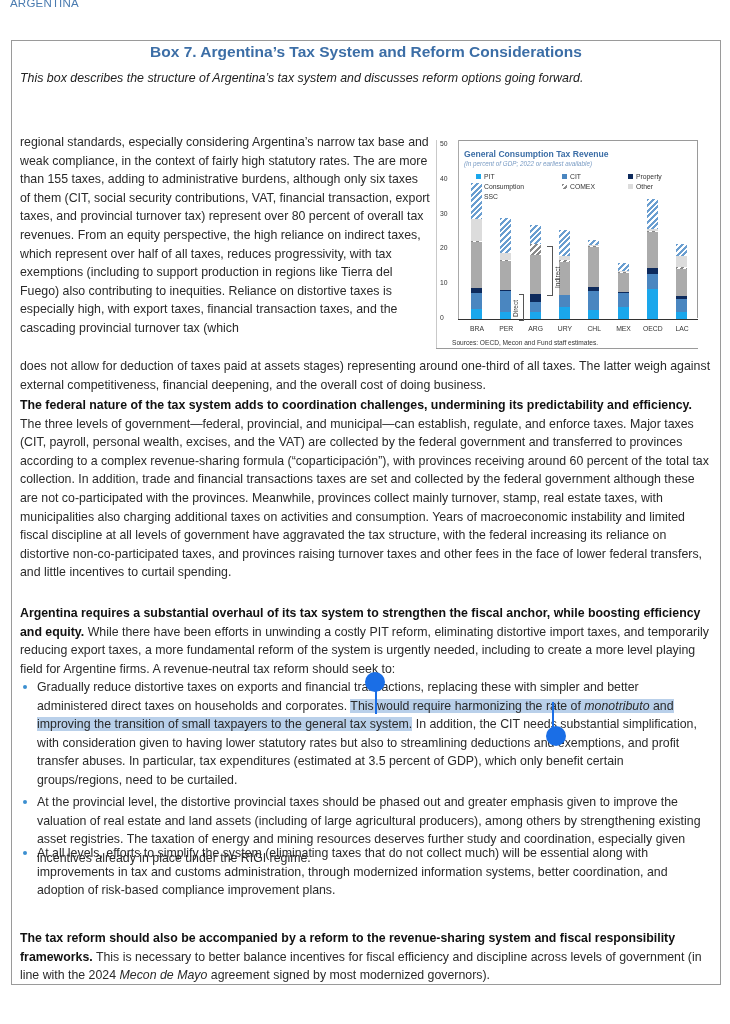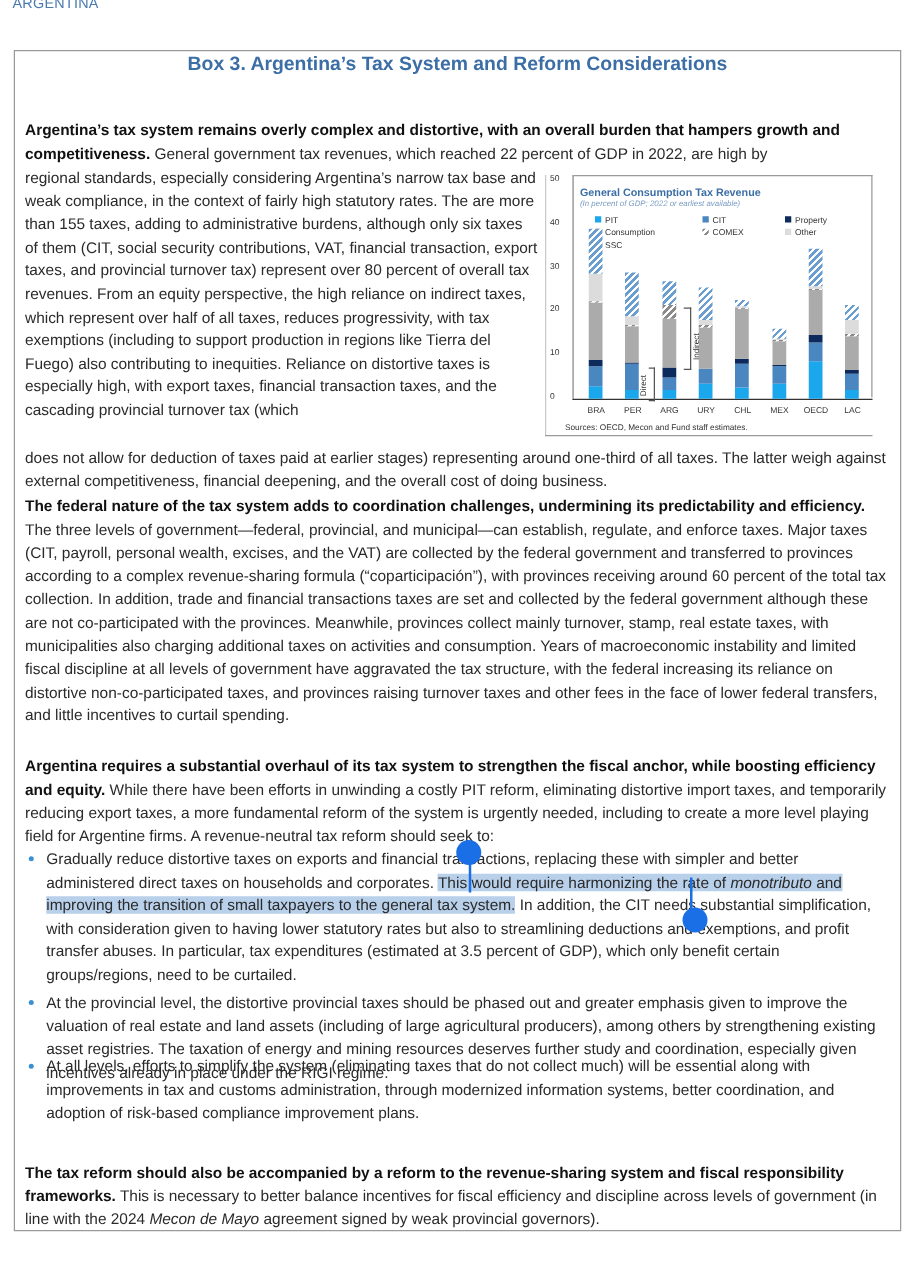--- a/index.html
+++ b/index.html
@@ -39,27 +39,25 @@
   .chart-left { position: absolute; left: 4px; top: 4px; width: 1px; height: 208px; background: #c9c9c9; }
   .bracket-label { position: absolute; font-size: 6.5px; color: #333; transform: rotate(-90deg); transform-origin: left top; white-space: nowrap; }
   .bracket { position: absolute; border: 1px solid #555; border-left: none; }
 </style>
 </head>
 <body>
 
 <div class="running-head">ARGENTINA</div>
 
 <div class="box">
-  <div class="box-title">Box 3. Argentina’s Tax System and Reform Considerations</div>
-
-  <div class="para" style="top:54px;">
-    <b>Argentina’s tax system remains overly complex and distortive, with an overall burden that hampers growth and competitiveness.</b><span> General government tax revenues, which reached 22 percent of GDP in 2022, are high by</span>
-  </div>
+  <div class="box-title">Box 7. Argentina’s Tax System and Reform Considerations</div>
+  <div class="box-intro">This box describes the structure of Argentina’s tax system and discusses reform options going forward.</div>
+
   <div class="para wrap-left" style="top:92px;">regional standards, especially considering Argentina’s narrow tax base and weak compliance, in the context of fairly high statutory rates. The are more than 155 taxes, adding to administrative burdens, although only six taxes of them (CIT, social security contributions, VAT, financial transaction, export taxes, and provincial turnover tax) represent over 80 percent of overall tax revenues. From an equity perspective, the high reliance on indirect taxes, which represent over half of all taxes, reduces progressivity, with tax exemptions (including to support production in regions like Tierra del Fuego) also contributing to inequities. Reliance on distortive taxes is especially high, with export taxes, financial transaction taxes, and the cascading provincial turnover tax (which</div>
-  <div class="para" style="top:316px;">does not allow for deduction of taxes paid at earlier stages) representing around one-third of all taxes. The latter weigh against external competitiveness, financial deepening, and the overall cost of doing business.</div>
+  <div class="para" style="top:316px;">does not allow for deduction of taxes paid at assets stages) representing around one-third of all taxes. The latter weigh against external competitiveness, financial deepening, and the overall cost of doing business.</div>
 
   <div class="para" style="top:355px;">
     <b>The federal nature of the tax system adds to coordination challenges, undermining its predictability and efficiency.</b><span> The three levels of government—federal, provincial, and municipal—can establish, regulate, and enforce taxes. Major taxes (CIT, payroll, personal wealth, excises, and the VAT) are collected by the federal government and transferred to provinces according to a complex revenue-sharing formula (“coparticipación”), with provinces receiving around 60 percent of the total tax collection. In addition, trade and financial transactions taxes are set and collected by the federal government although these are not co-participated with the provinces. Meanwhile, provinces collect mainly turnover, stamp, real estate taxes, with municipalities also charging additional taxes on activities and consumption. Years of macroeconomic instability and limited fiscal discipline at all levels of government have aggravated the tax structure, with the federal increasing its reliance on distortive non-co-participated taxes, and provinces raising turnover taxes and other fees in the face of lower federal transfers, and little incentives to curtail spending.</span>
   </div>
 
   <div class="para" style="top:563px;">
     <b>Argentina requires a substantial overhaul of its tax system to strengthen the fiscal anchor, while boosting efficiency and equity.</b><span> While there have been efforts in unwinding a costly PIT reform, eliminating distortive import taxes, and temporarily reducing export taxes, a more fundamental reform of the system is urgently needed, including to create a more level playing field for Argentine firms. A revenue-neutral tax reform should seek to:</span>
   </div>
 
   <div class="bullet" style="top:637px;">
@@ -69,21 +67,21 @@
   <div class="bullet" style="top:752px;">
     <span class="dot"></span>
     <span>At the provincial level, the distortive provincial taxes should be phased out and greater emphasis given to improve the valuation of real estate and land assets (including of large agricultural producers), among others by strengthening existing asset registries. The taxation of energy and mining resources deserves further study and coordination, especially given incentives already in place under the RIGI regime.</span>
   </div>
   <div class="bullet" style="top:803px;">
     <span class="dot"></span>
     <span>At all levels, efforts to simplify the system (eliminating taxes that do not collect much) will be essential along with improvements in tax and customs administration, through modernized information systems, better coordination, and adoption of risk-based compliance improvement plans.</span>
   </div>
 
   <div class="para" style="top:888px;">
-    <b>The tax reform should also be accompanied by a reform to the revenue-sharing system and fiscal responsibility frameworks.</b><span> This is necessary to better balance incentives for fiscal efficiency and discipline across levels of government (in line with the 2024 </span><i>Mecon de Mayo</i><span> agreement signed by weak provincial governors).</span>
+    <b>The tax reform should also be accompanied by a reform to the revenue-sharing system and fiscal responsibility frameworks.</b><span> This is necessary to better balance incentives for fiscal efficiency and discipline across levels of government (in line with the 2024 </span><i>Mecon de Mayo</i><span> agreement signed by most modernized governors).</span>
   </div>
 </div>
 
 <div class="handle-stem" style="left:375px; top:690px; height:24px;"></div>
 <div class="handle" style="left:365px; top:672px;"></div>
 <div class="handle-stem" style="left:552px; top:702px; height:26px;"></div>
 <div class="handle" style="left:546px; top:726px;"></div>
 
 <div class="chart">
   <div class="chart-left"></div>

